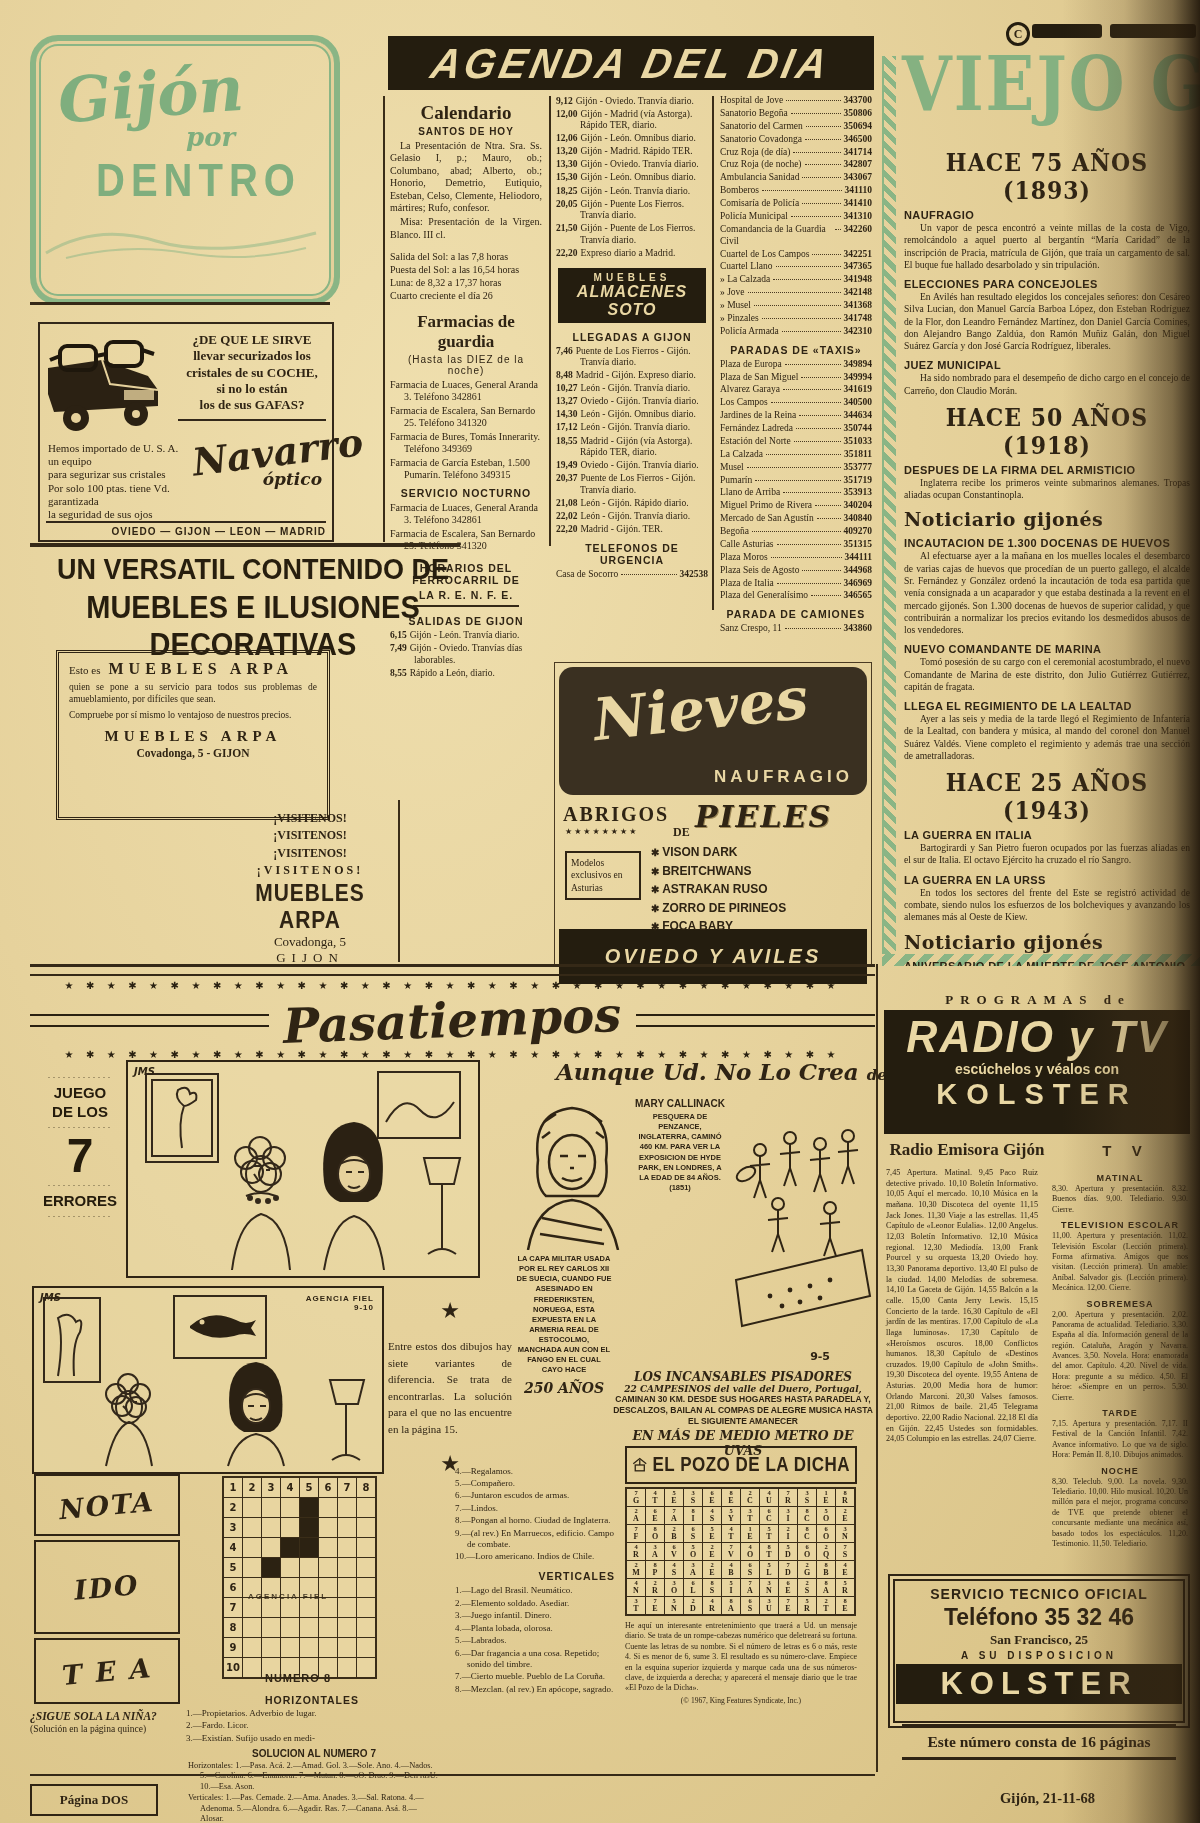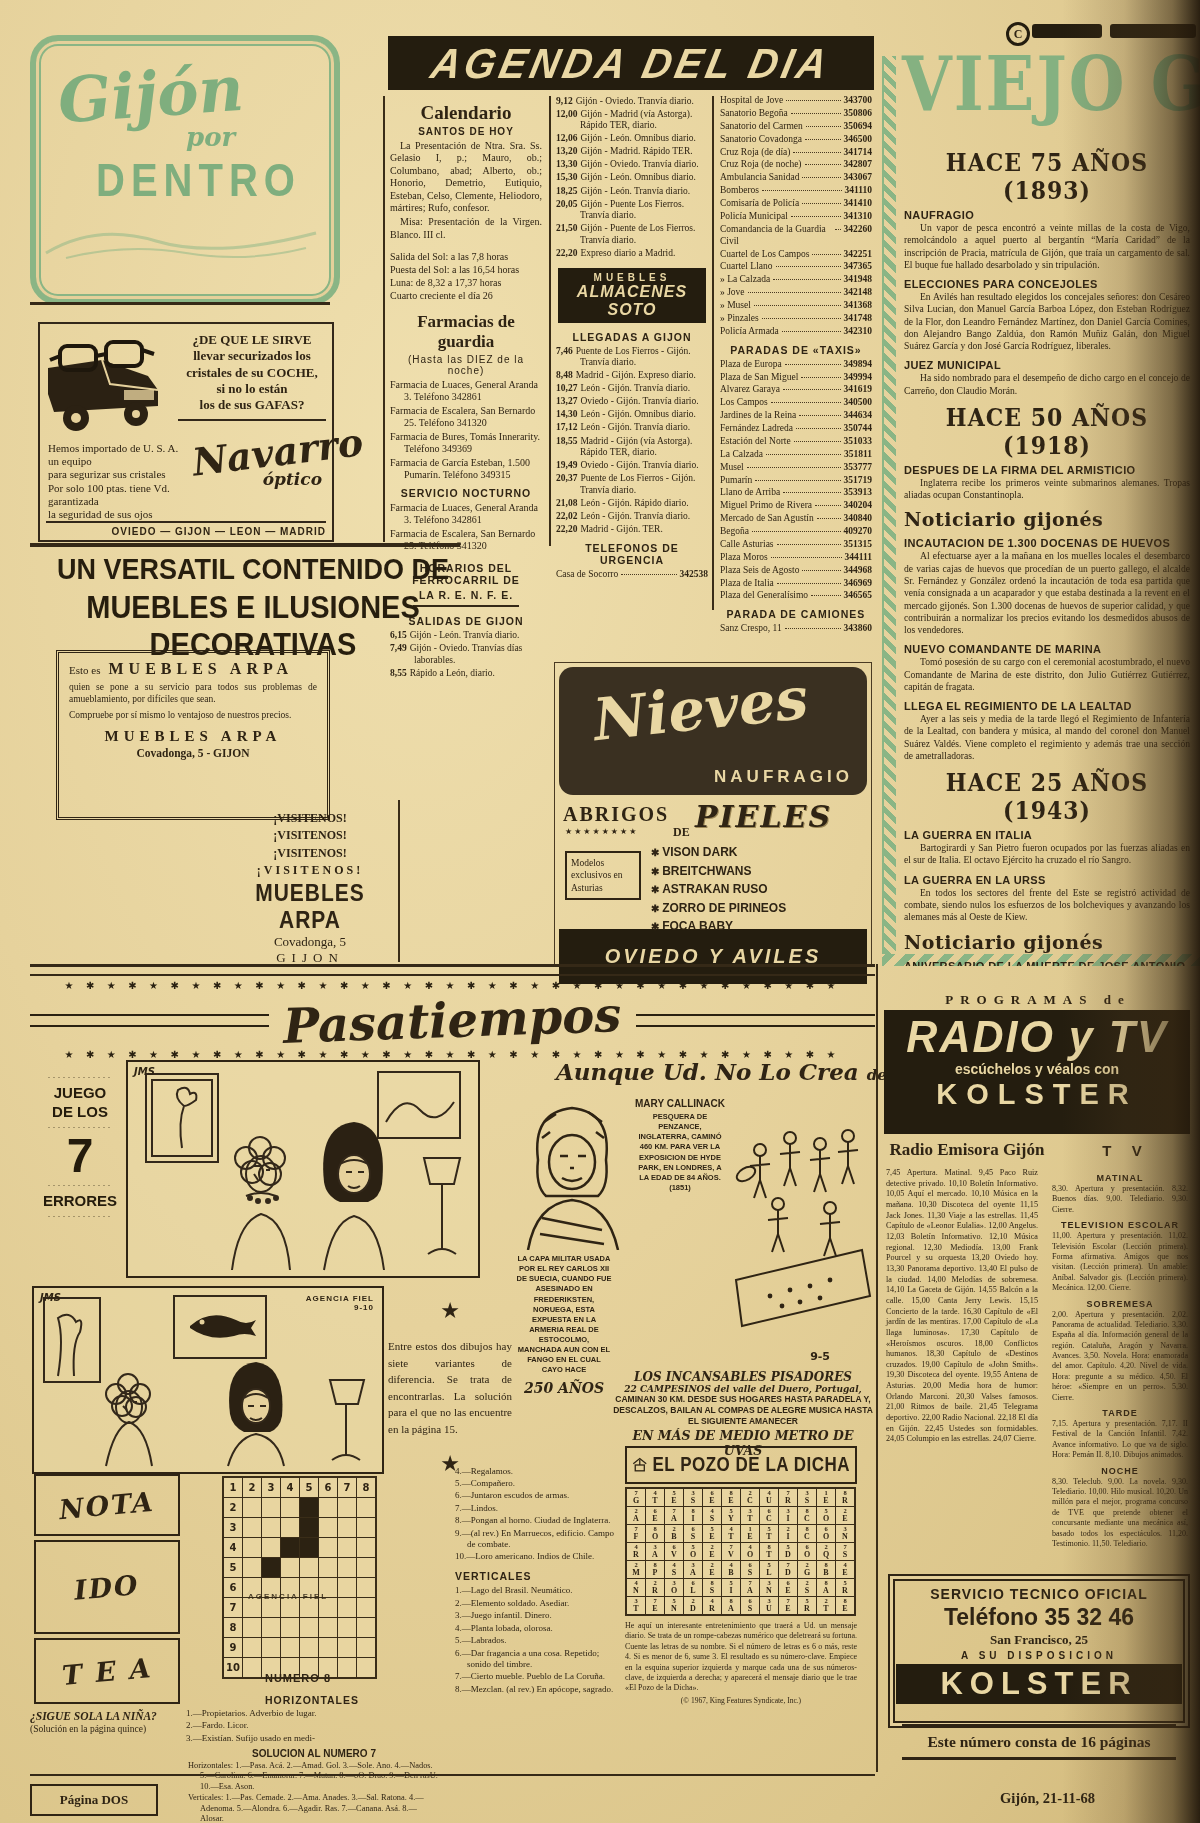--- a/index.html
+++ b/index.html
@@ -138,21 +138,21 @@
   
   #xw{left:222px;top:1476px;display:grid;grid-template-columns:repeat(8,18px);grid-auto-rows:19px;gap:1px;background:#3a2d18;border:2px solid #3a2d18;width:max-content}
   .xc{background:#e8d5a0;font:bold 10px "DejaVu Sans",sans-serif;display:flex;align-items:center;justify-content:center}
   .xc.blk{background:#2c2212}
   #xw-label{left:248px;top:1592px;font:bold 8px "Liberation Sans",sans-serif;letter-spacing:2px;opacity:.85}
   #numero8{left:222px;top:1672px;width:152px;text-align:center;font:bold 11px "Liberation Sans",sans-serif;letter-spacing:1px}
   #horiz-frag{left:186px;top:1694px;width:252px}
   #horiz-frag h5{margin:0 0 2px;font:bold 10.5px "Liberation Sans",sans-serif;text-align:center;letter-spacing:1px}
   .clue{font-size:9px;line-height:1.22;margin:1.5px 0;padding-left:12px;text-indent:-12px}
   #clues{left:455px;top:1464px;width:160px}
-  #clues h5{margin:8px 0 3px;font:bold 10.5px "Liberation Sans",sans-serif;text-align:left;letter-spacing:1px}
+  #clues h5{margin:8px 0 3px;font:bold 10.5px "Liberation Sans",sans-serif;text-align:right;letter-spacing:1px}
   #solucion{left:188px;top:1748px;width:252px}
   #solucion h5{margin:0 0 2px;font:bold 10px "Liberation Sans",sans-serif;text-align:center}
   #solucion .clue{font-size:8.4px}
   
   #pozo{left:625px;top:1446px;width:232px}
   #pozo-head{border:2px solid #2f2414;display:flex;align-items:center;gap:5px;padding:3px 5px;height:28px}
   #pozo-head b{font:900 17px "Liberation Sans",sans-serif;letter-spacing:.5px;transform:scaleY(1.15);white-space:nowrap}
   #pozo-grid{display:grid;grid-template-columns:repeat(12,18px);grid-auto-rows:17px;gap:1px;background:#3a2d18;border:2px solid #3a2d18;width:max-content;margin-top:3px}
   .pc{background:#e8d5a0;display:flex;flex-direction:column;align-items:center;justify-content:center;line-height:1}
   .pc b{font-size:6.5px}.pc i{font-style:normal;font-weight:bold;font-size:8px}

